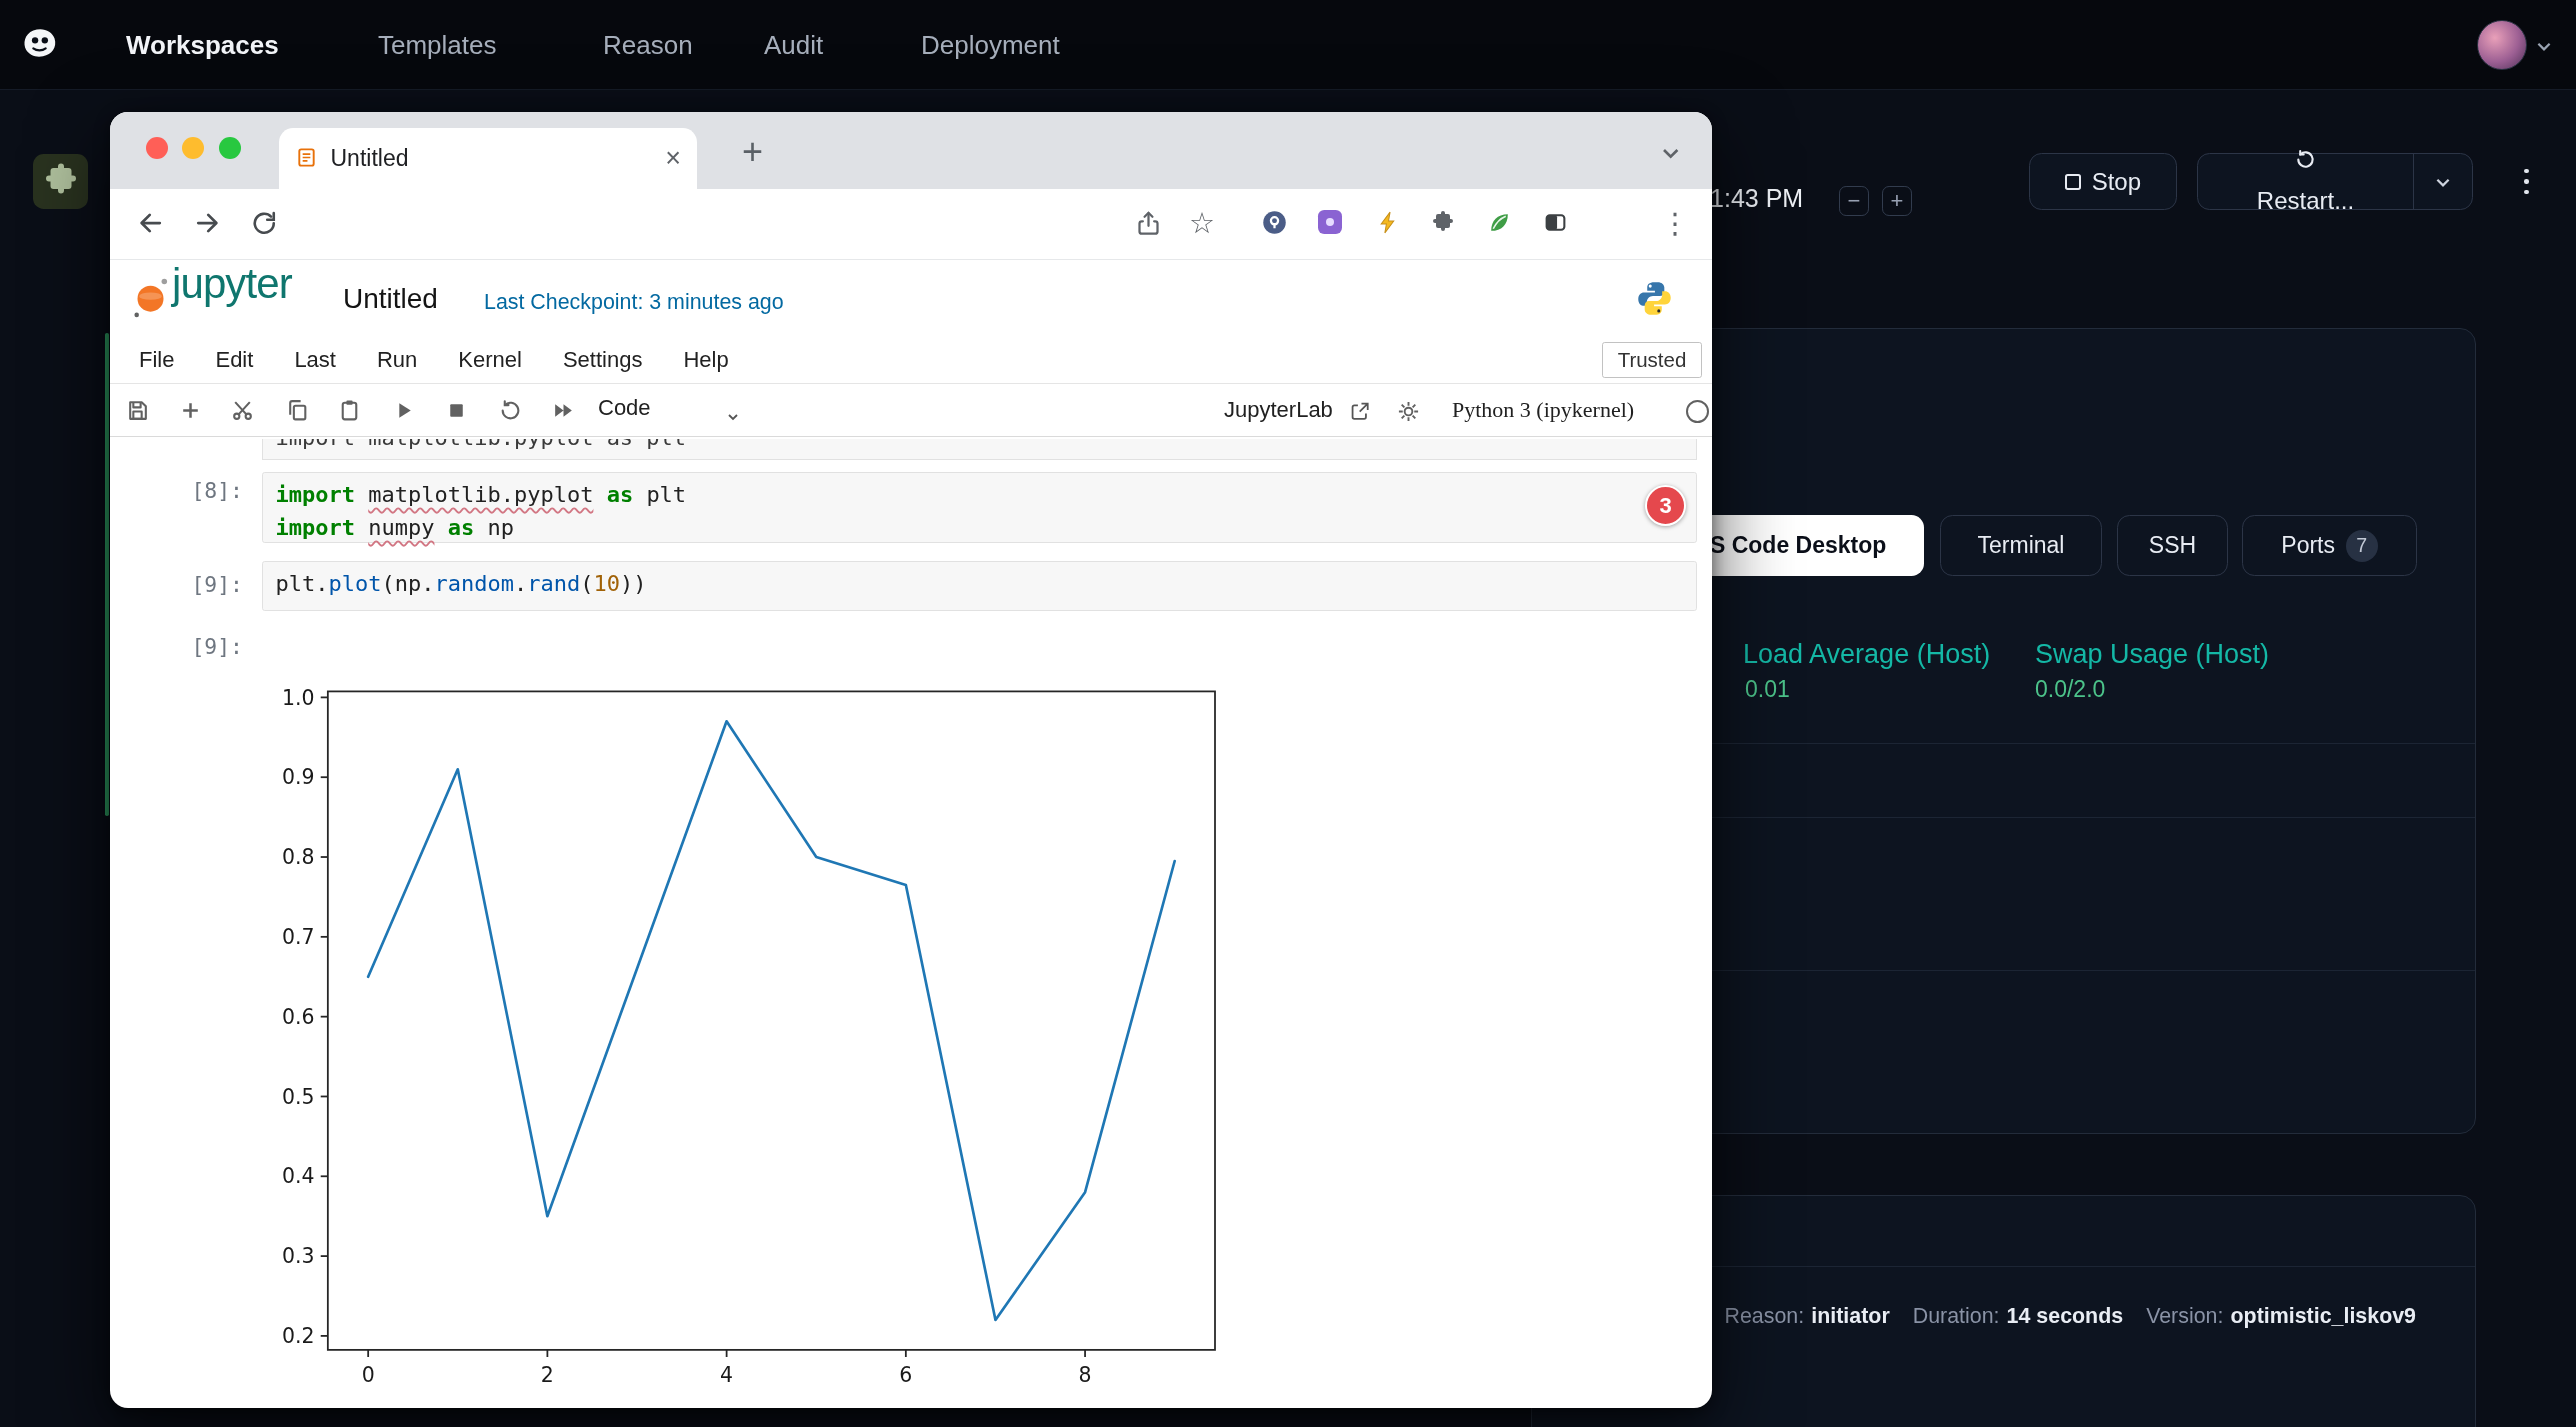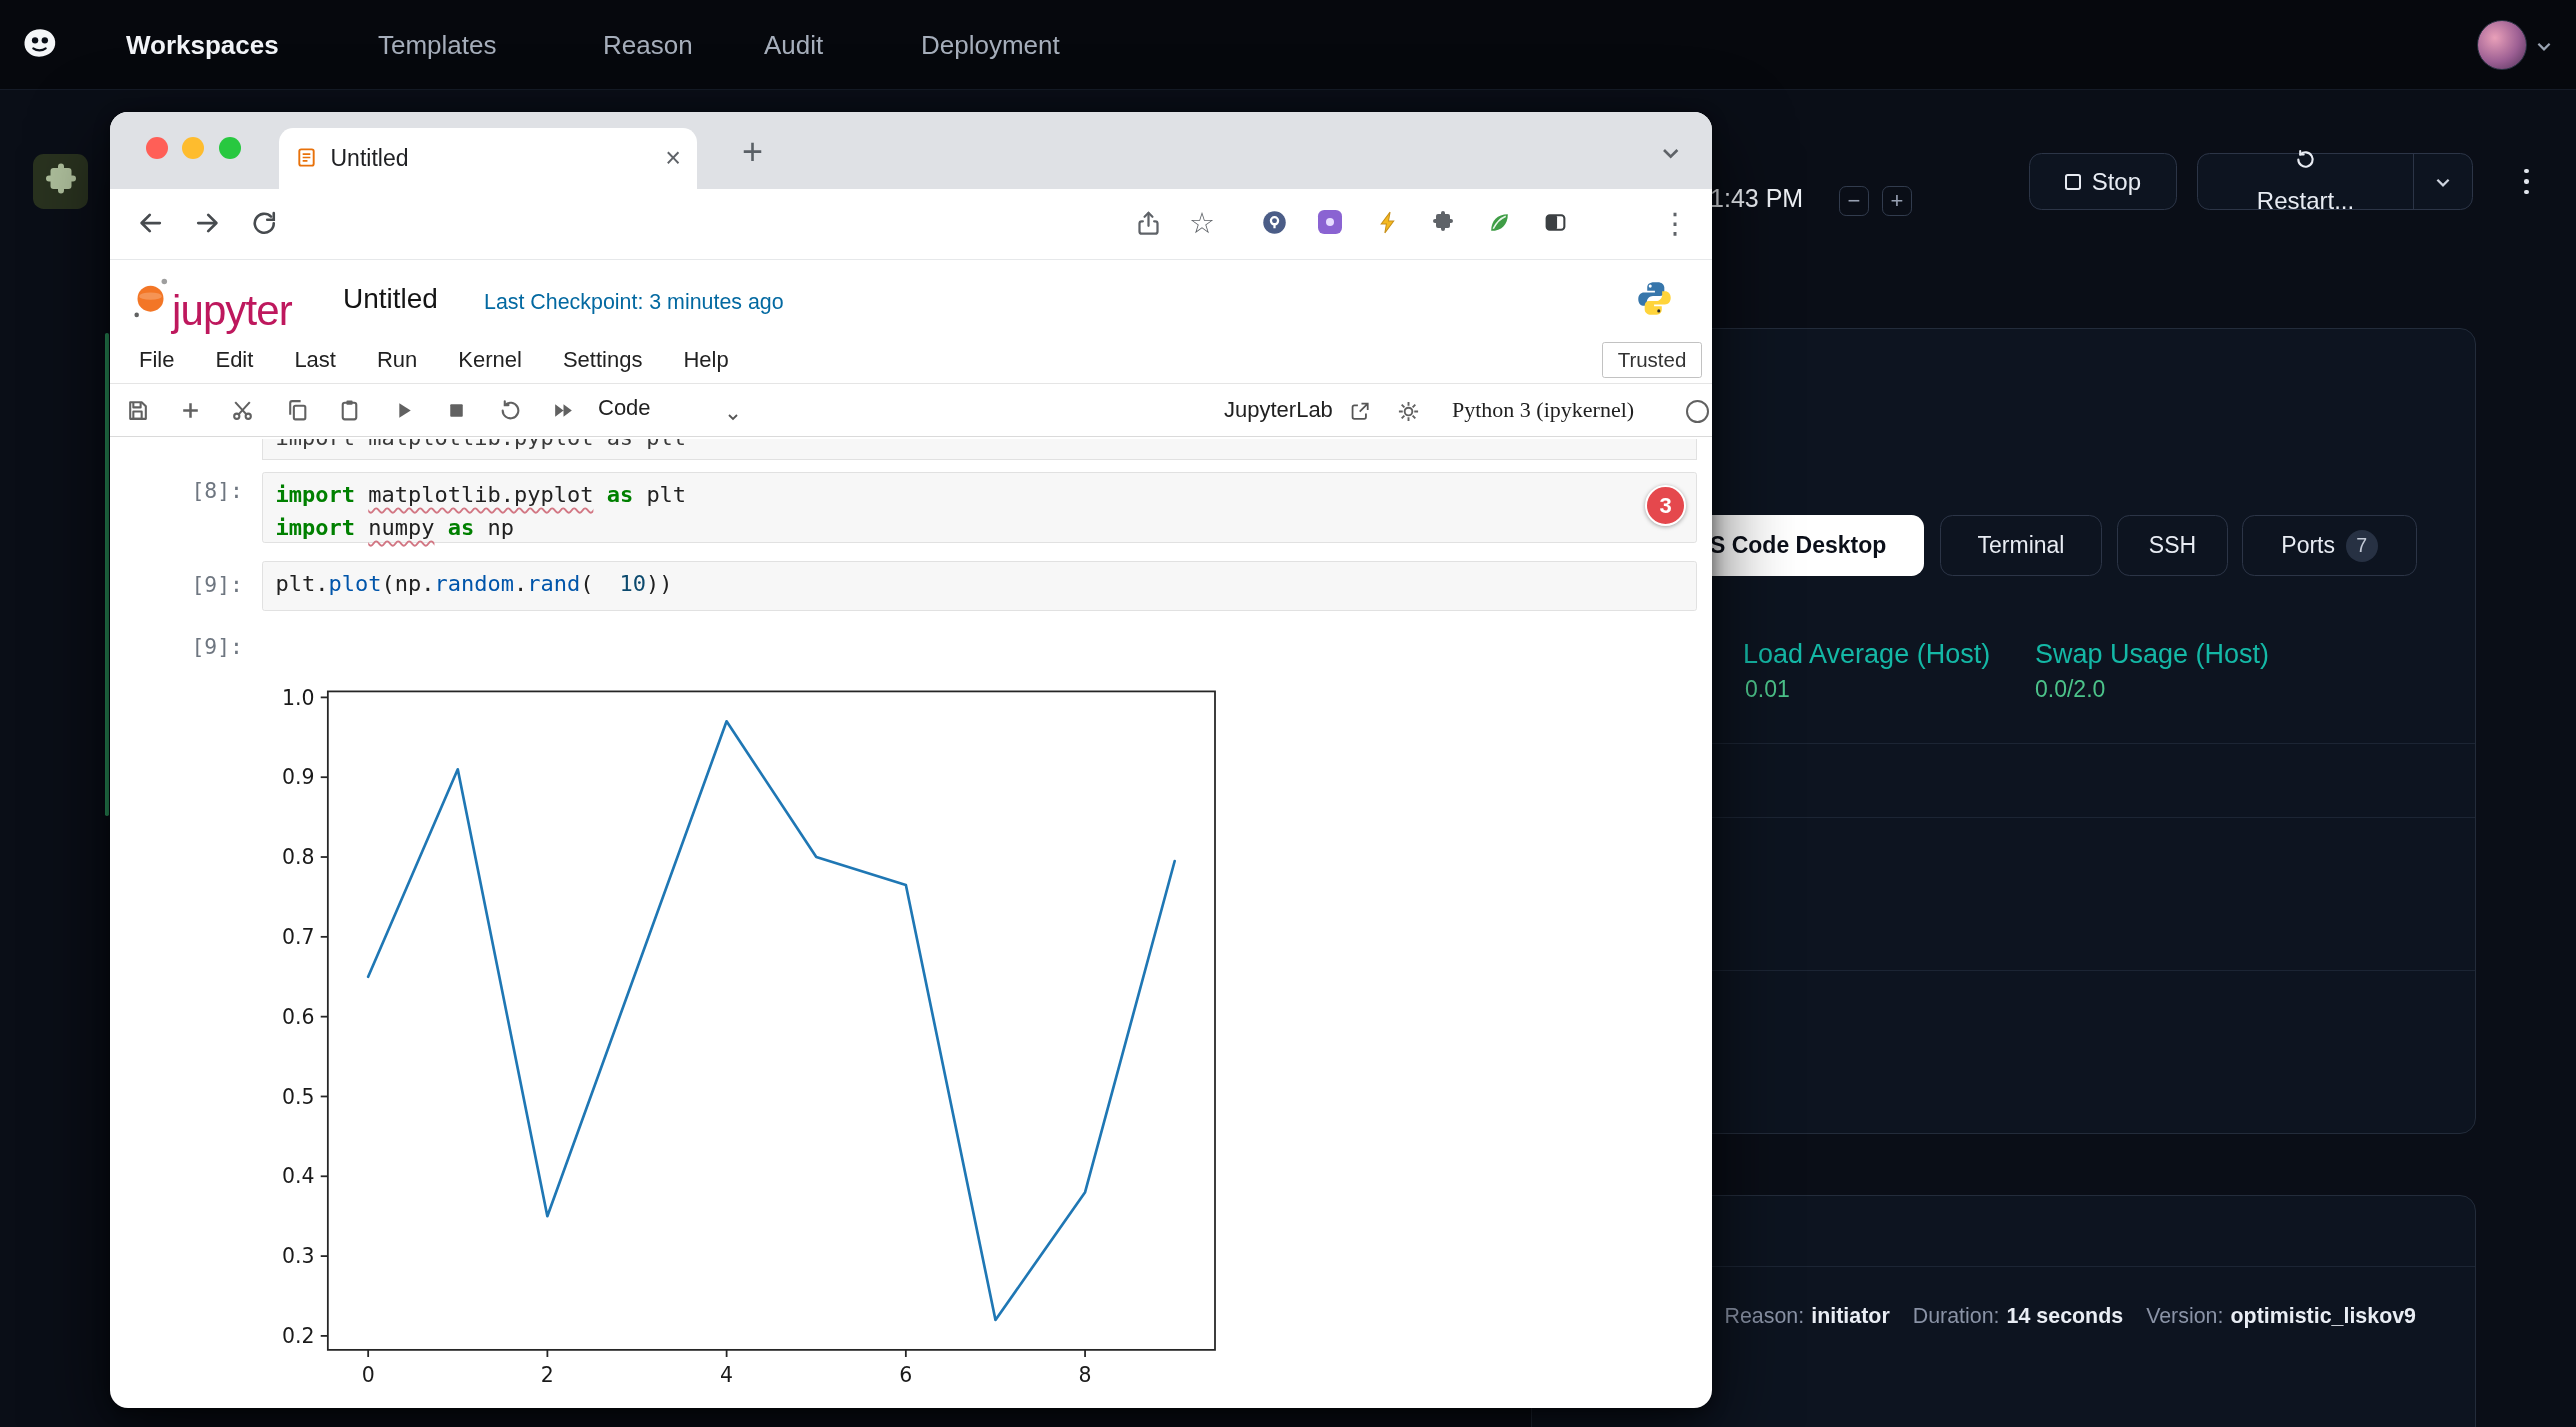--- a/index.html
+++ b/index.html
@@ -62,42 +62,42 @@
         display:flex;align-items:center;padding:0 14.2px;gap:10.7px;cursor:text;}
   .url{font-size:22px;color:#202124;white-space:nowrap;overflow:hidden;}
   .url .path{color:#5f6368;}
   .extpurple{width:24px;height:24px;border-radius:6.2px;background:#8a63d2;position:relative;}
   .extpurple:after{content:"";position:absolute;left:8px;top:8px;width:8px;height:8px;border-radius:50%;background:#e6dcff;}
   .chravatar{position:absolute;left:1486px;top:93px;width:39px;height:39px;border-radius:50%;
              background:radial-gradient(circle at 42% 38%, #f0c9a8 0%, #b07f5e 55%, #4f463f 100%);
              border:0.9px solid #d6d8db;cursor:pointer;}
 
   
-  .jbrand{position:absolute;left:62px;top:175px;font-size:42px;color:#be185d;letter-spacing:-0.9px;}
+  .jbrand{position:absolute;left:62px;top:148px;font-size:42px;color:#0f766e;letter-spacing:-0.9px;}
   .jtitle{position:absolute;left:233px;top:171px;font-size:28px;color:#141414;}
   .jcheck{position:absolute;left:374px;top:178px;font-size:21.4px;color:#0369a1;}
   .jmenu{position:absolute;left:0;top:224px;width:1602px;height:48px;border-bottom:0.9px solid #e5e5e5;
          display:flex;align-items:center;padding-left:29px;gap:41px;font-size:22px;color:#222;background:#fff;}
   .jmenu span{cursor:pointer;}
   .trusted{position:absolute;left:1492px;top:230px;width:100px;height:36px;border:0.9px solid #c2c2c2;border-radius:2.7px;
            background:#fff;font-size:20.5px;color:#333;display:flex;align-items:center;justify-content:center;cursor:pointer;}
   .jtool{position:absolute;left:0;top:272px;width:1602px;height:53px;border-bottom:0.9px solid #dadada;background:#fff;}
   .jic{position:absolute;top:283px;width:30px;height:30px;display:flex;align-items:center;justify-content:center;cursor:pointer;}
   .jlabel{position:absolute;font-size:22px;color:#212121;}
   .kcircle{position:absolute;left:1576px;top:288px;width:23px;height:23px;border:2.2px solid #616161;border-radius:50%;}
 
   .prompt{position:absolute;left:53px;width:80px;text-align:right;font-family:"DejaVu Sans Mono",monospace;
           font-size:21.4px;color:#6e7680;}
   .cellbox{position:absolute;left:152px;width:1435px;background:#f7f7f7;border:0.9px solid #e1e1e1;border-radius:2.7px;
            font-family:"DejaVu Sans Mono",monospace;font-size:22px;color:#212121;padding:5.3px 12.5px;cursor:text;}
   .cellbox div{line-height:33px;}
   .code span{white-space:pre;}
   .kw{color:#008000;font-weight:bold;}
   .prop{color:#0055aa;}
-  .num{color:#0c4a6e;margin-left:26px;}
+  .num{color:#a16207;}
   .sq{text-decoration-line:underline;text-decoration-style:wavy;text-decoration-color:#d27683;
       text-decoration-thickness:1.8px;text-underline-offset:4.5px;}
   .cellfrag{position:absolute;left:152px;top:327px;width:1435px;height:21.4px;background:#f7f7f7;
             border:0.9px solid #e1e1e1;border-top:none;overflow:hidden;}
   .cellfrag div{position:absolute;left:12.5px;top:-14.2px;font-family:"DejaVu Sans Mono",monospace;font-size:22px;color:#3a3a3a;}
   .badge3{position:absolute;left:1535px;top:373px;width:41px;height:41px;border-radius:50%;background:#e5484d;
           border:2.7px solid #fff;box-shadow:0 0.9px 4.5px rgba(0,0,0,.35);color:#fff;font-size:22px;font-weight:bold;
           display:flex;align-items:center;justify-content:center;}
   .outtxt{position:absolute;left:164px;top:522px;font-family:"DejaVu Sans Mono",monospace;font-size:22px;color:#191919;}
 </style>

